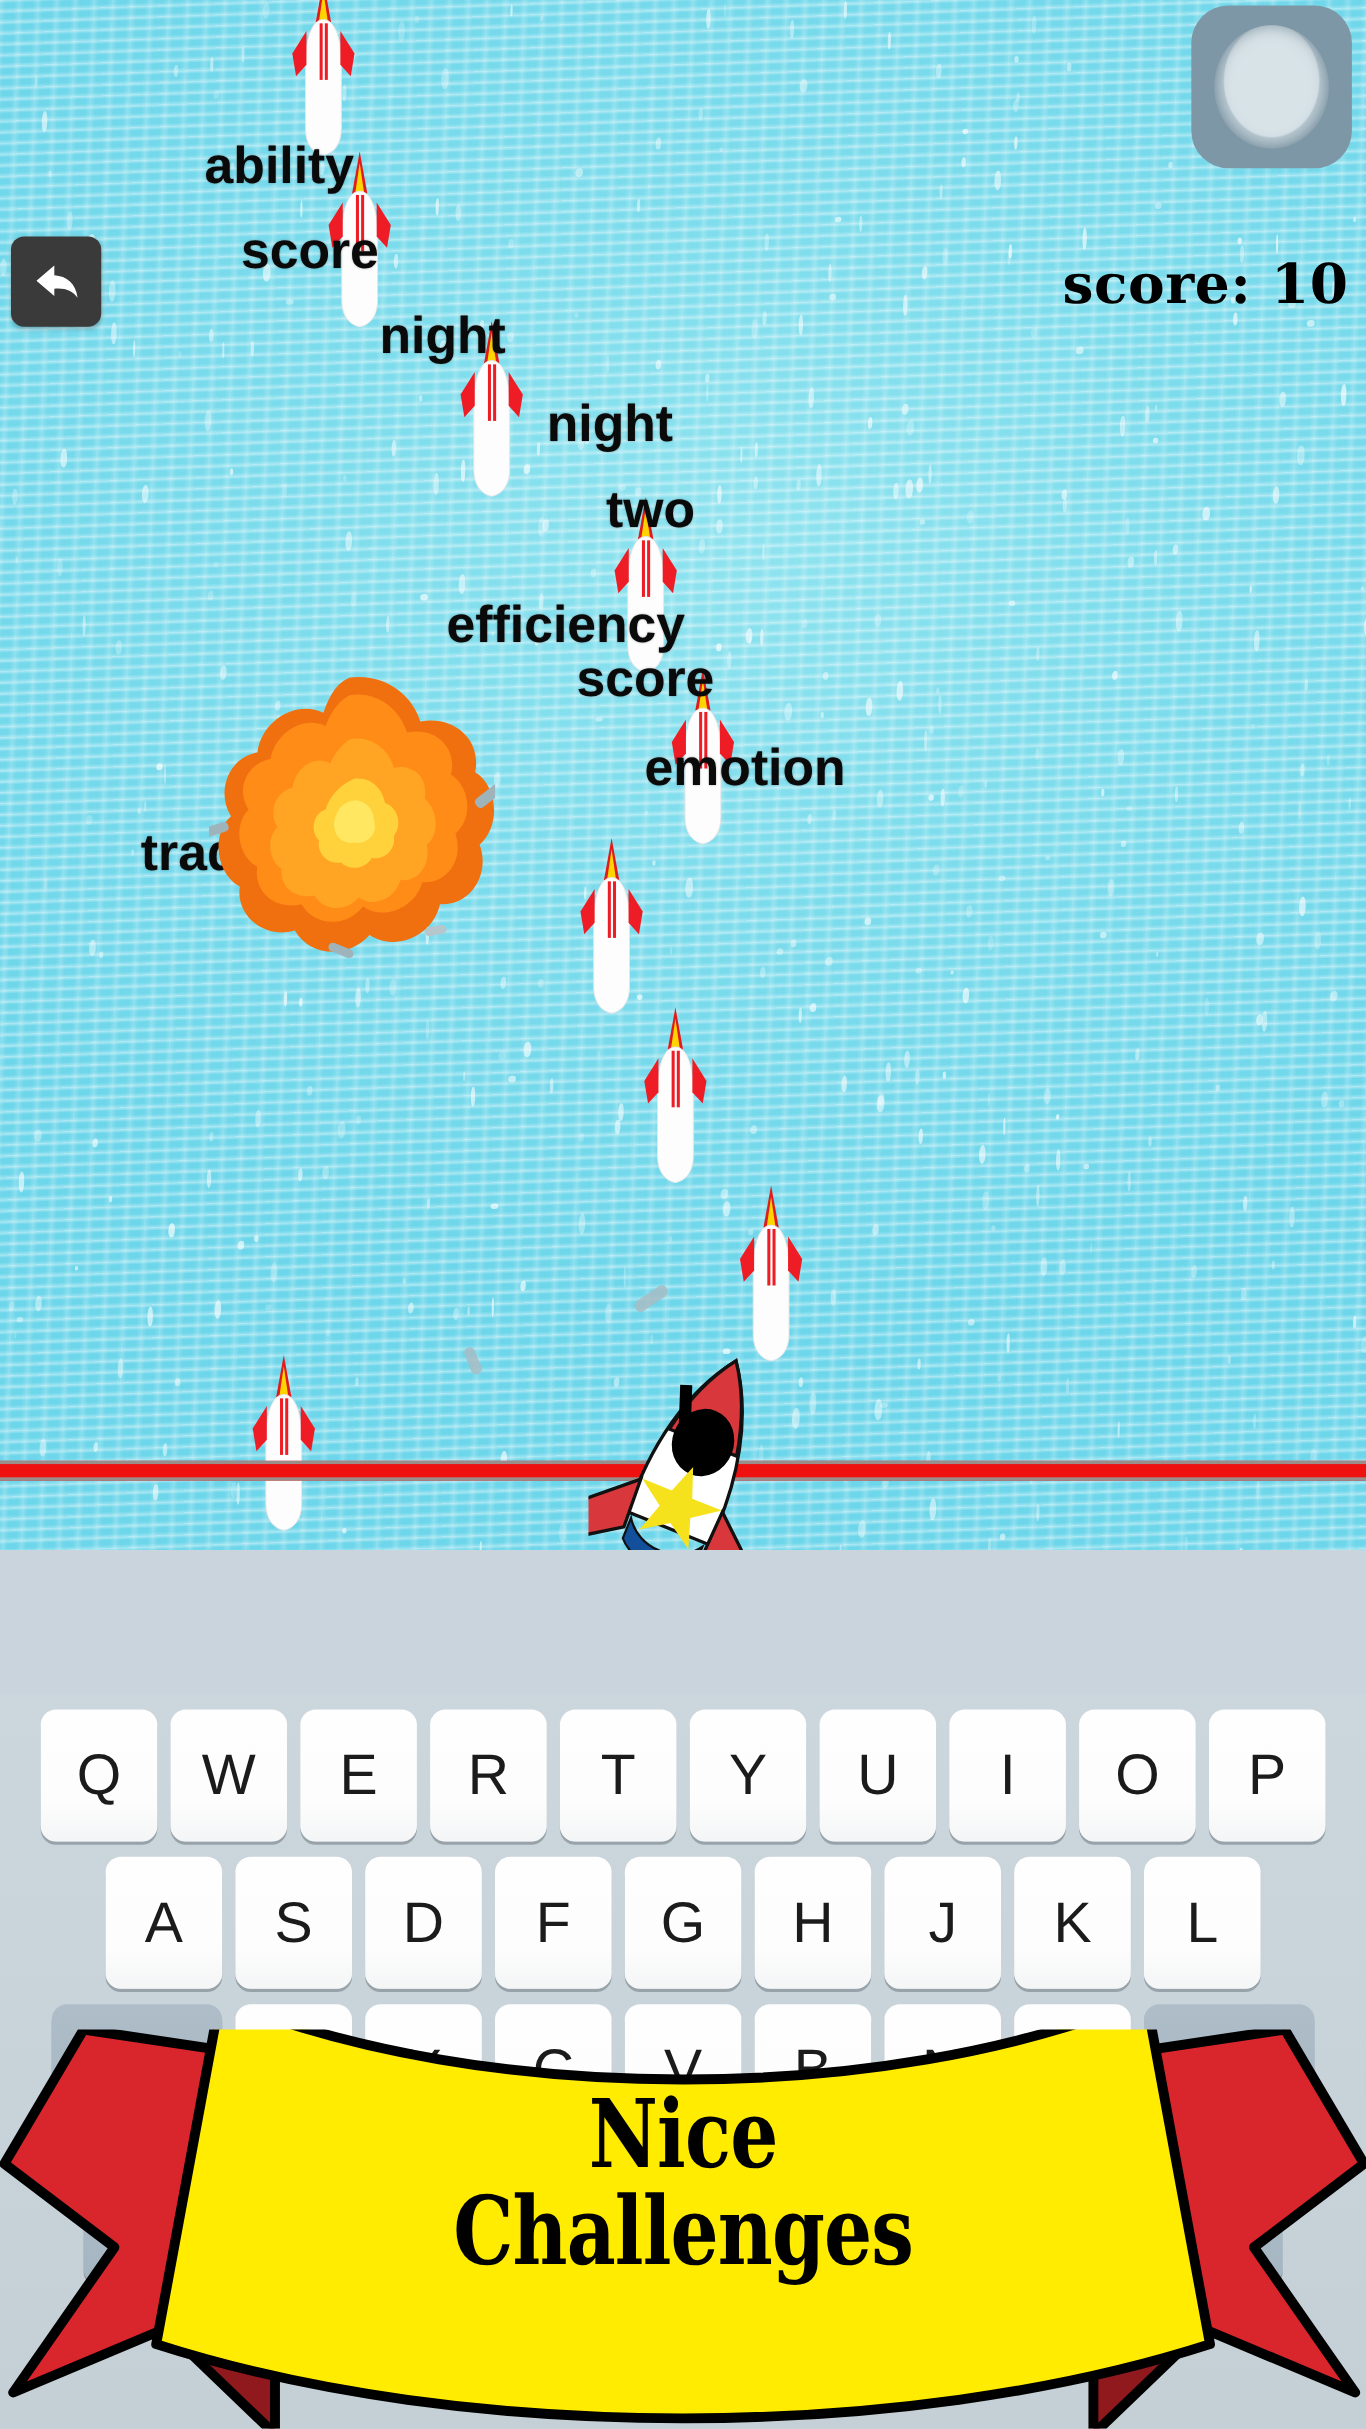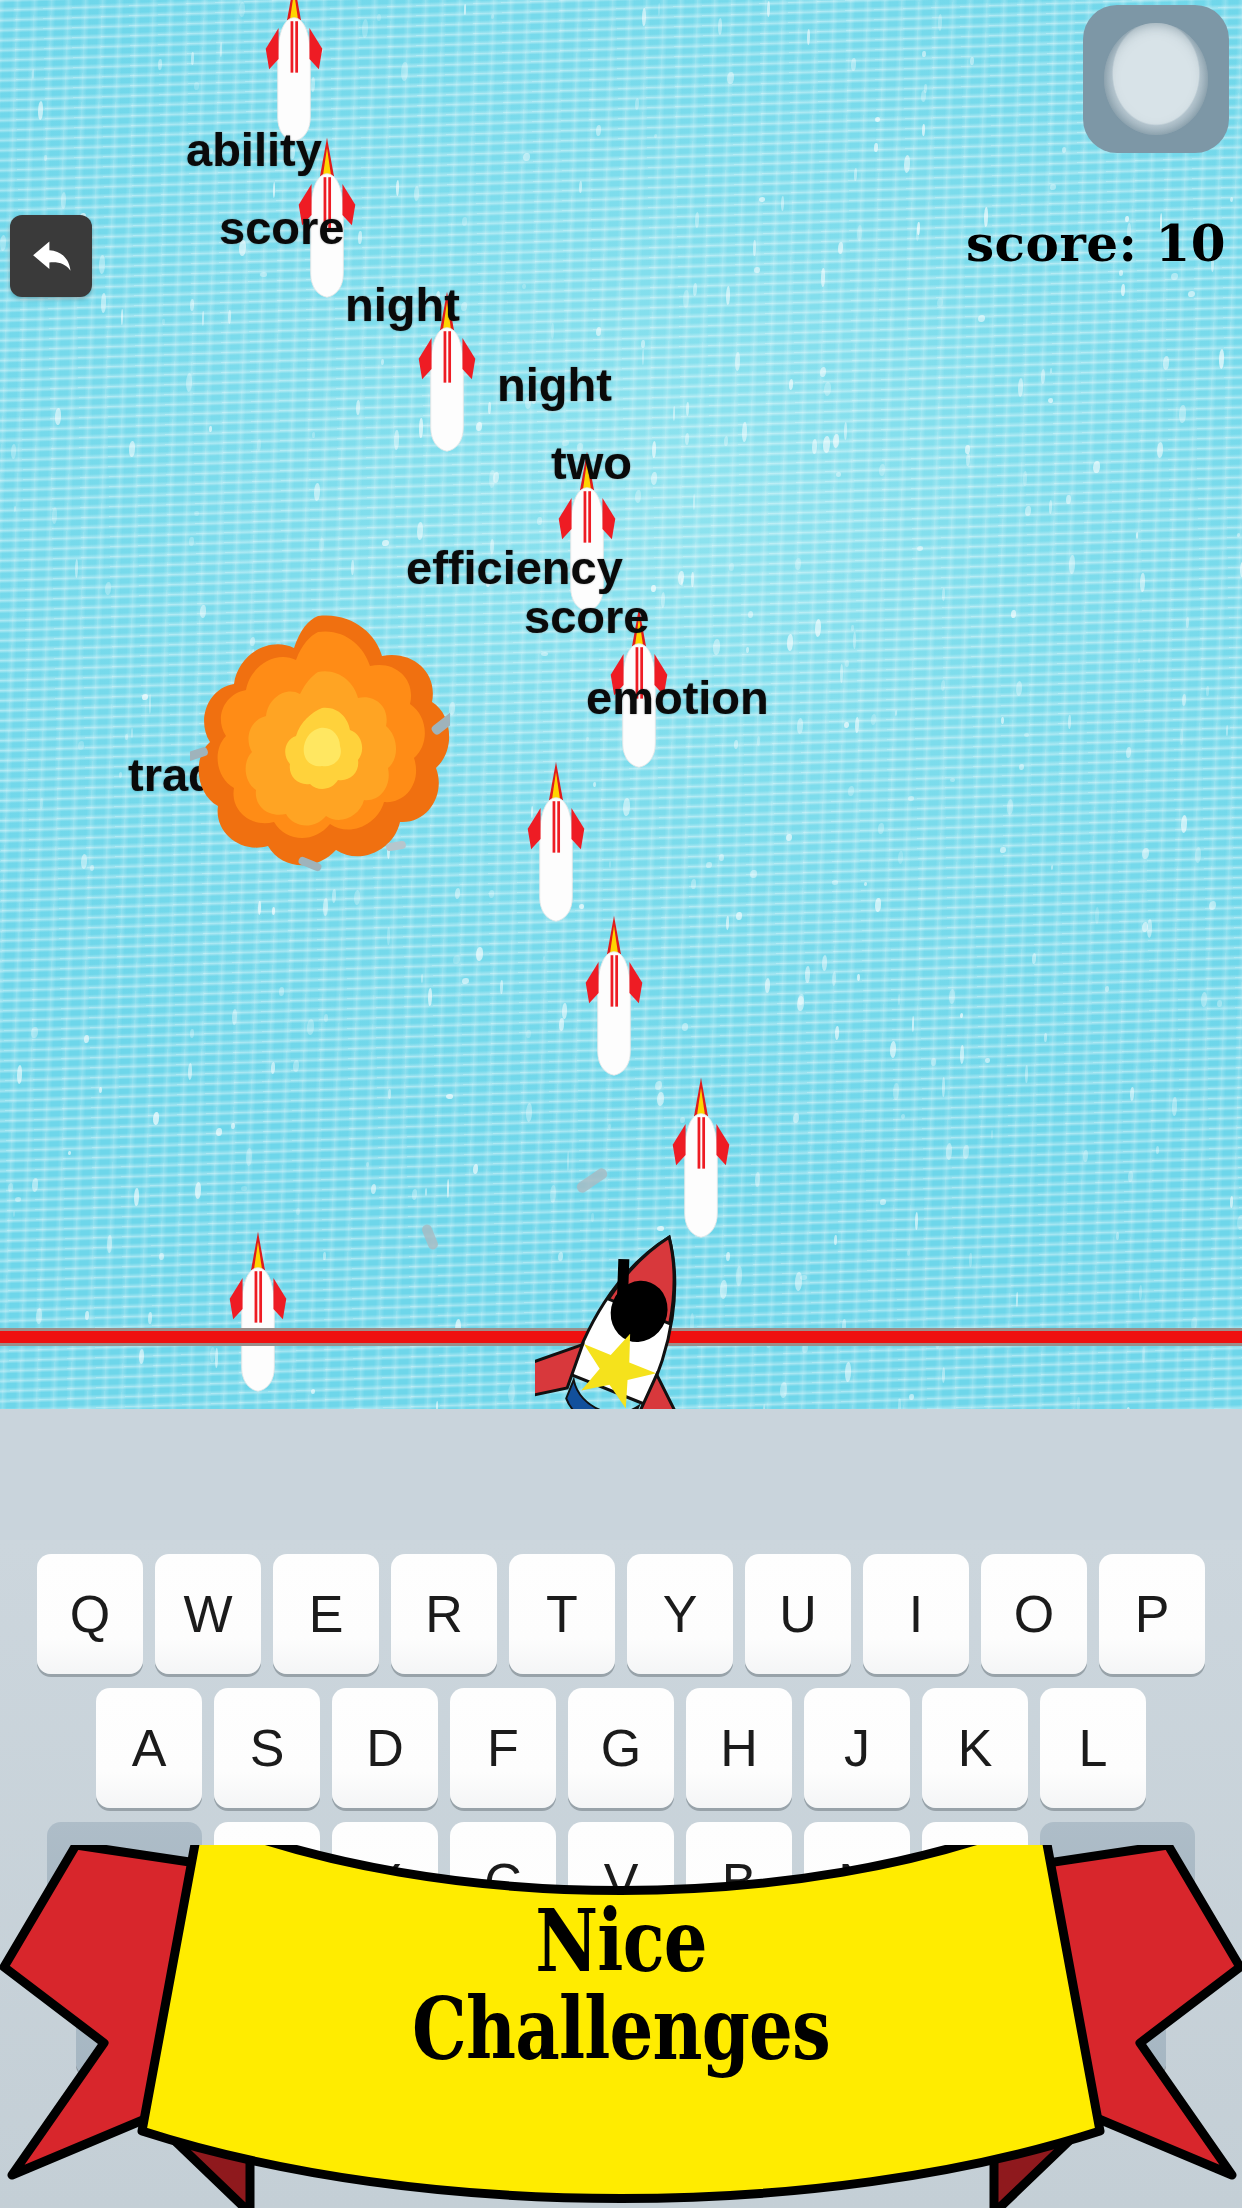--- a/index.html
+++ b/index.html
@@ -49,21 +49,21 @@
     display:flex; align-items:center; justify-content:center;
   }
   #sound-btn .ring {
     width: 104px; height: 112px; border-radius: 50%;
     background: radial-gradient(ellipse at 50% 45%, #d8e3e8 0 58%, #b9c9d2 60%, #8ea7b4 100%);
     box-shadow: inset 0 0 14px rgba(60,90,105,.55);
   }
 
   
   #score {
-    position:absolute; right: 16px; top: 214px;
+    position:absolute; right: 16px; top: 228px;
     font-family: "DejaVu Serif", serif;
     font-weight: bold;
     font-size: 50px;
     color: #000;
     letter-spacing: .5px;
     white-space: nowrap;
     margin-left: 48px;
   }
 
   

